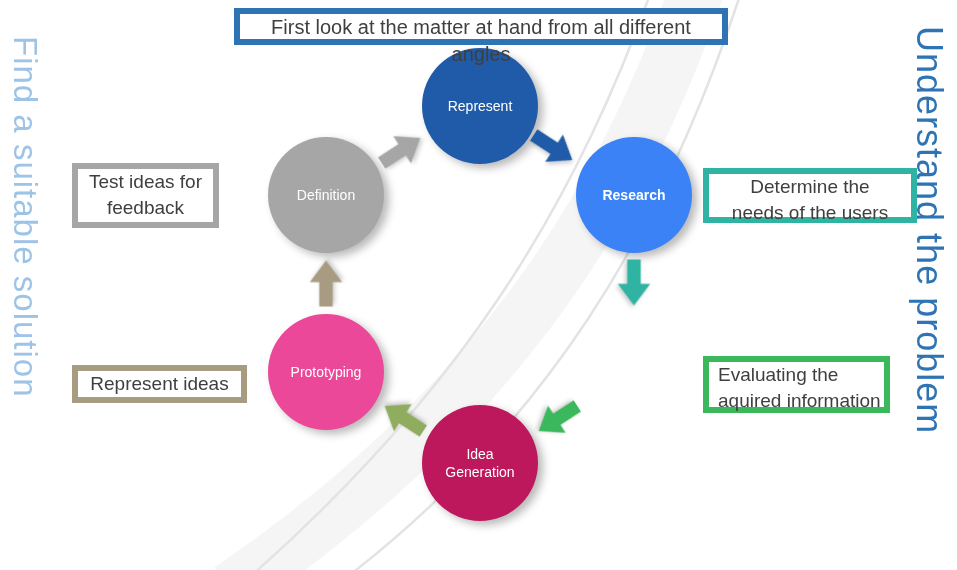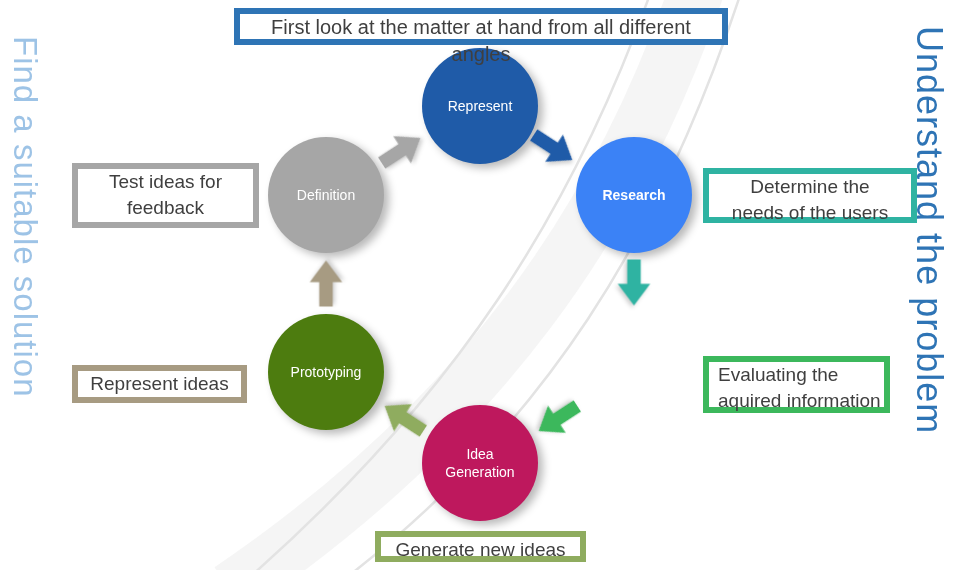--- a/index.html
+++ b/index.html
@@ -30,21 +30,21 @@
   #a-proto-eval{left:303px;top:267px;transform:rotate(270deg)}
 
   .note{
     position:absolute;background:#ffffff;border:6px solid #404040;
     display:flex;align-items:flex-start;justify-content:center;
     text-align:center;font-size:19px;color:#3f3f3f;line-height:1.35;
     box-sizing:border-box;
   }
   .note span{white-space:pre-line;}
   #n-title{left:234px;top:8px;width:494px;height:37px;font-size:20px}
-  #n-test{left:72px;top:163px;width:187px;height:65px}
+  #n-test{left:72px;top:163px;width:147px;height:65px}
   #n-determine{left:703px;top:168px;width:214px;height:55px}
   #n-evaluating{left:703px;top:356px;width:187px;height:57px;justify-content:flex-start;text-align:left;padding-left:9px}
   #n-represent{left:72px;top:365px;width:175px;height:38px}
   #n-generate{left:375px;top:531px;width:211px;height:31px}
 
   .side{
     position:absolute;writing-mode:vertical-rl;letter-spacing:1px;
     display:flex;align-items:center;
   }
   #side-left{left:6px;top:36px;height:460px;font-size:33px}
@@ -67,21 +67,21 @@
   <div class="circle" id="c-definition" style="background-color: rgb(31, 91, 168);">
     <span>Represent</span>
   </div>
   <div class="circle" id="c-research" style="background-color: #3b82f6; font-weight: bold;">
     <span>Research</span>
   </div>
   <div class="circle" id="c-idea" style="background-color: #be185d;">
     <span>Idea
 Generation</span>
   </div>
-  <div class="circle" id="c-prototyping" style="background-color: #4d7c0f;">
+  <div class="circle" id="c-prototyping" style="background-color: #ec4899;">
     <span>Prototyping</span>
   </div>
   <div class="circle" id="c-evaluation" style="background-color: rgb(166, 166, 166);">
     <span>Definition</span>
   </div>
 
   <svg class="arrow" id="a-eval-def" viewBox="0 0 34 24">
     <polygon points="0,7 18,7 18,0 34,12 18,24 18,17 0,17" fill="#A6A6A6"></polygon>
   </svg>
   <svg class="arrow" id="a-def-res" viewBox="0 0 34 24">
@@ -111,17 +111,14 @@
     <span>Determine the
 needs of the users</span>
   </div>
   <div class="note" id="n-evaluating" style="border-color: rgb(60, 184, 92);">
     <span>Evaluating the
 aquired information</span>
   </div>
   <div class="note" id="n-represent" style="border-color: rgb(167, 155, 130);">
     <span>Represent ideas</span>
   </div>
-  <div class="note" id="n-generate" style="border-color: rgb(143, 172, 95);">
-    <span>Generate new ideas</span>
-  </div>
 
 </div>
 
 </body></html>

